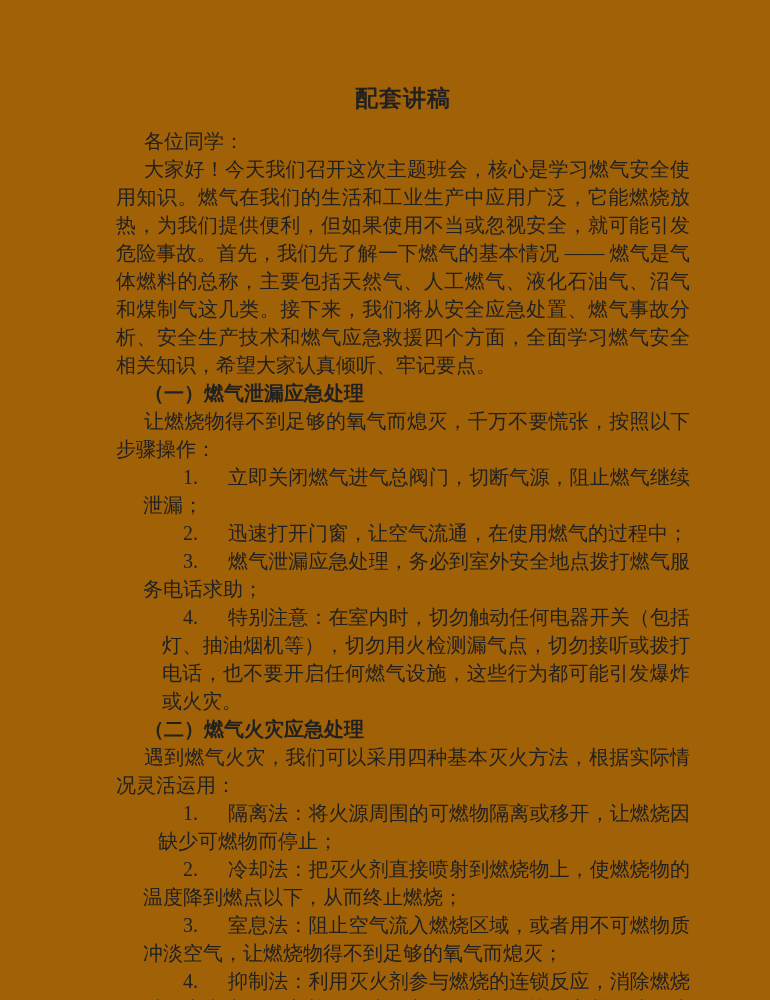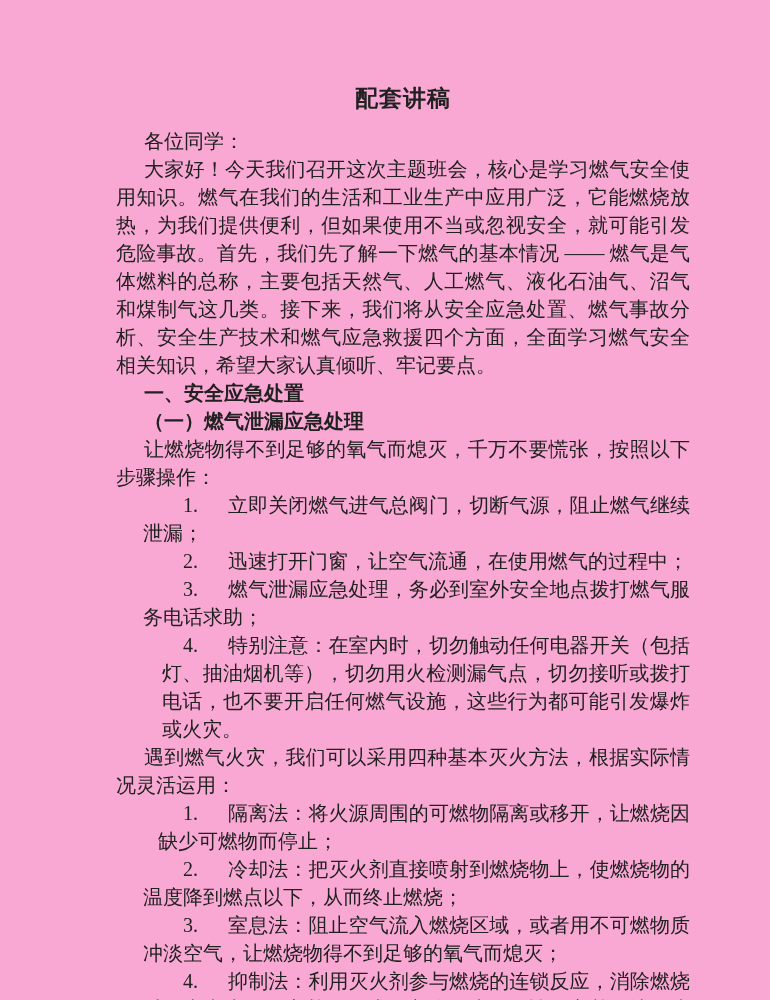--- a/index.html
+++ b/index.html
@@ -12,21 +12,21 @@
     height: 1000px;
     overflow: hidden;
     font-family: "Liberation Serif", "DejaVu Serif", serif;
     color: #212121;
   }
   .page {
     box-sizing: border-box;
     width: 770px;
     height: 1000px;
     padding: 85px 80px 0 116px;
-    background: #f9a8d4;
+    background: #a16207;
   }
   .doc-title {
     font-size: 23px;
     font-weight: bold;
     text-align: center;
     line-height: 28px;
     margin: 0 0 14px 0;
     letter-spacing: 1px;
   }
   .content {
@@ -63,40 +63,40 @@
 <div class="page">
 
   <h1 class="doc-title">配套讲稿</h1>
 
   <div class="content">
 
     <p>各位同学：</p>
 
     <p>大家好！今天我们召开这次主题班会，核心是学习燃气安全使用知识。燃气在我们的生活和工业生产中应用广泛，它能燃烧放热，为我们提供便利，但如果使用不当或忽视安全，就可能引发危险事故。首先，我们先了解一下燃气的基本情况 —— 燃气是气体燃料的总称，主要包括天然气、人工燃气、液化石油气、沼气和煤制气这几类。接下来，我们将从安全应急处置、燃气事故分析、安全生产技术和燃气应急救援四个方面，全面学习燃气安全相关知识，希望大家认真倾听、牢记要点。</p>
 
-    <p class="heading">一、安全应急处置</p>
 
 
     <p class="heading">（一）燃气泄漏应急处理</p>
 
     <p>让燃烧物得不到足够的氧气而熄灭，千万不要慌张，按照以下步骤操作：</p>
 
     <div class="li li-a">
       <span class="num">1.</span><span>立即关闭燃气进气总阀门，切断气源，阻止燃气继续泄漏；</span>
     </div>
     <div class="li li-a">
       <span class="num">2.</span><span>迅速打开门窗，让空气流通，在使用燃气的过程中；</span>
     </div>
     <div class="li li-a">
       <span class="num">3.</span><span>燃气泄漏应急处理，务必到室外安全地点拨打燃气服务电话求助；</span>
     </div>
     <div class="li li-b">
       <span class="num">4.</span><span>特别注意：在室内时，切勿触动任何电器开关（包括灯、抽油烟机等），切勿用火检测漏气点，切勿接听或拨打电话，也不要开启任何燃气设施，这些行为都可能引发爆炸或火灾。</span>
     </div>
 
+    <p class="heading">（二）燃气火灾应急处理</p>
 
     <p>遇到燃气火灾，我们可以采用四种基本灭火方法，根据实际情况灵活运用：</p>
 
     <div class="li li-c">
       <span class="num">1.</span><span>隔离法：将火源周围的可燃物隔离或移开，让燃烧因缺少可燃物而停止；</span>
     </div>
     <div class="li li-a">
       <span class="num">2.</span><span>冷却法：把灭火剂直接喷射到燃烧物上，使燃烧物的温度降到燃点以下，从而终止燃烧；</span>
     </div>
     <div class="li li-a">

